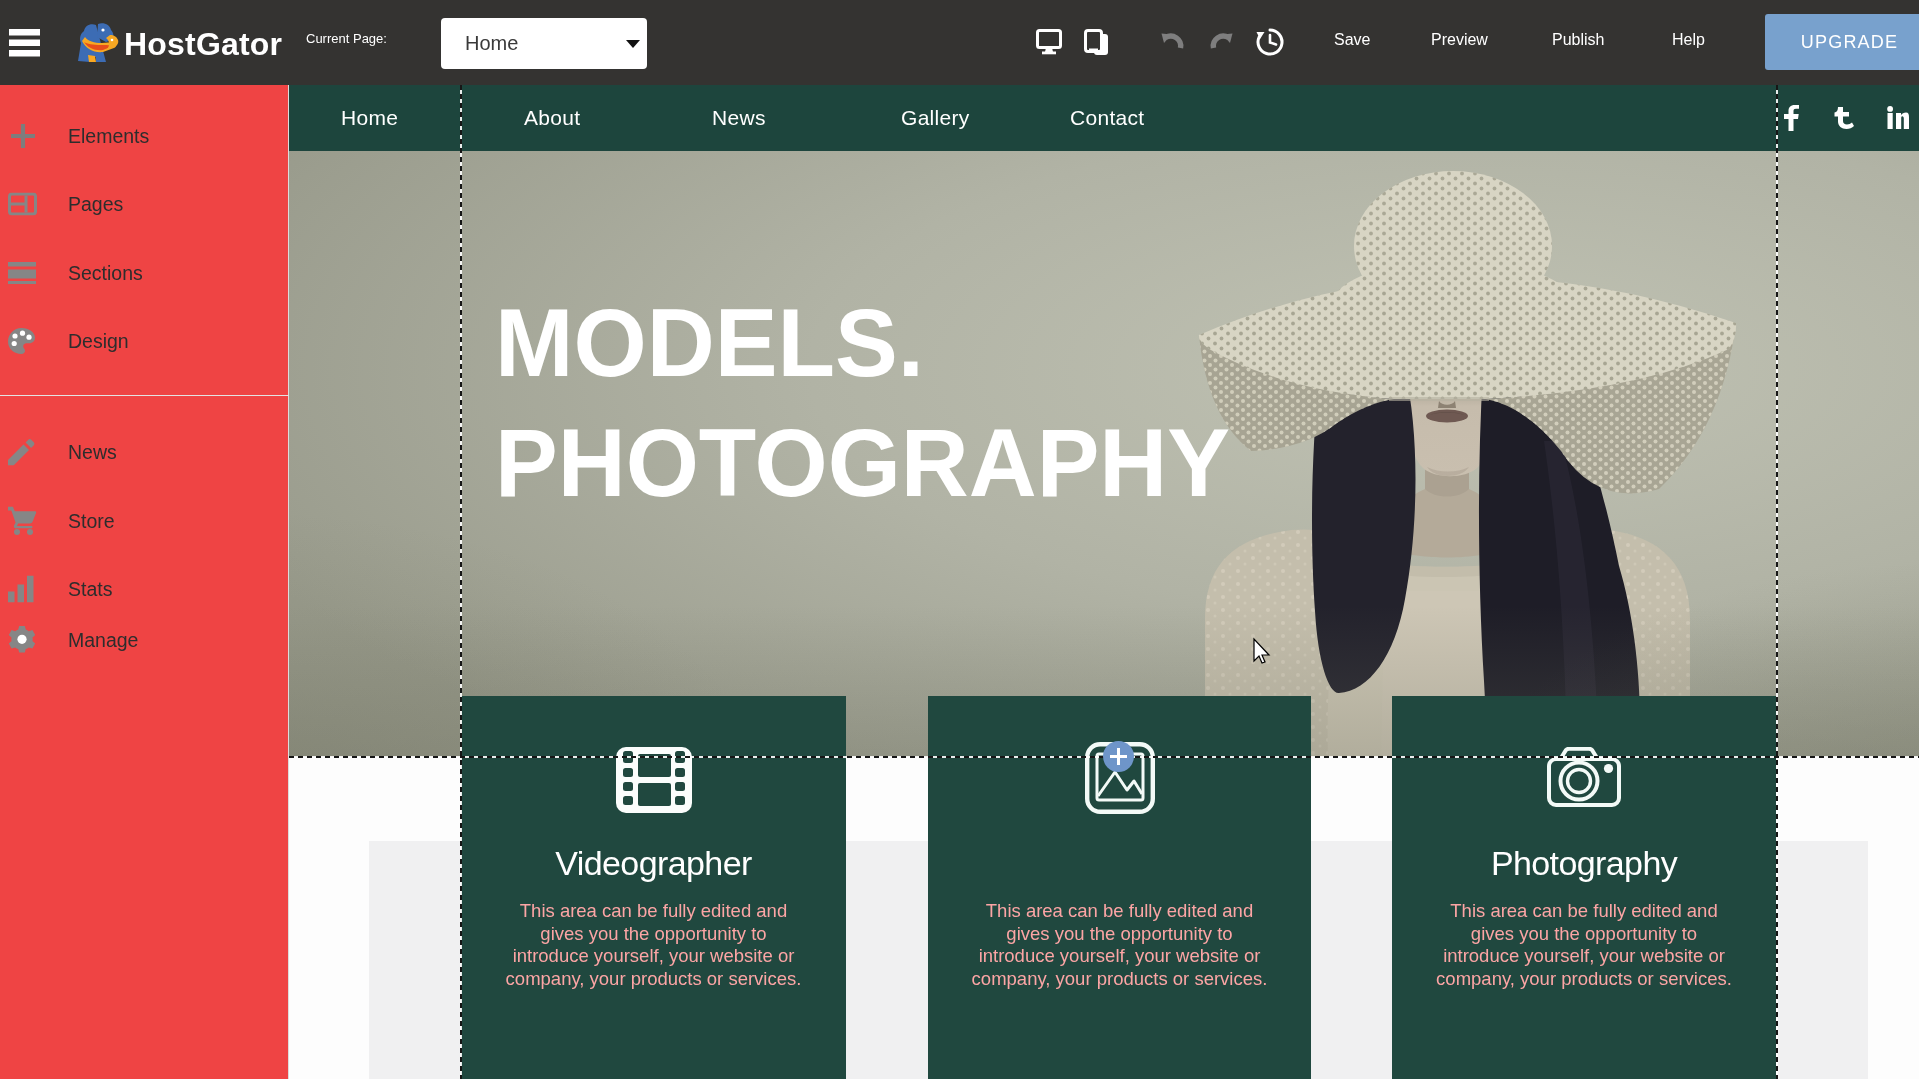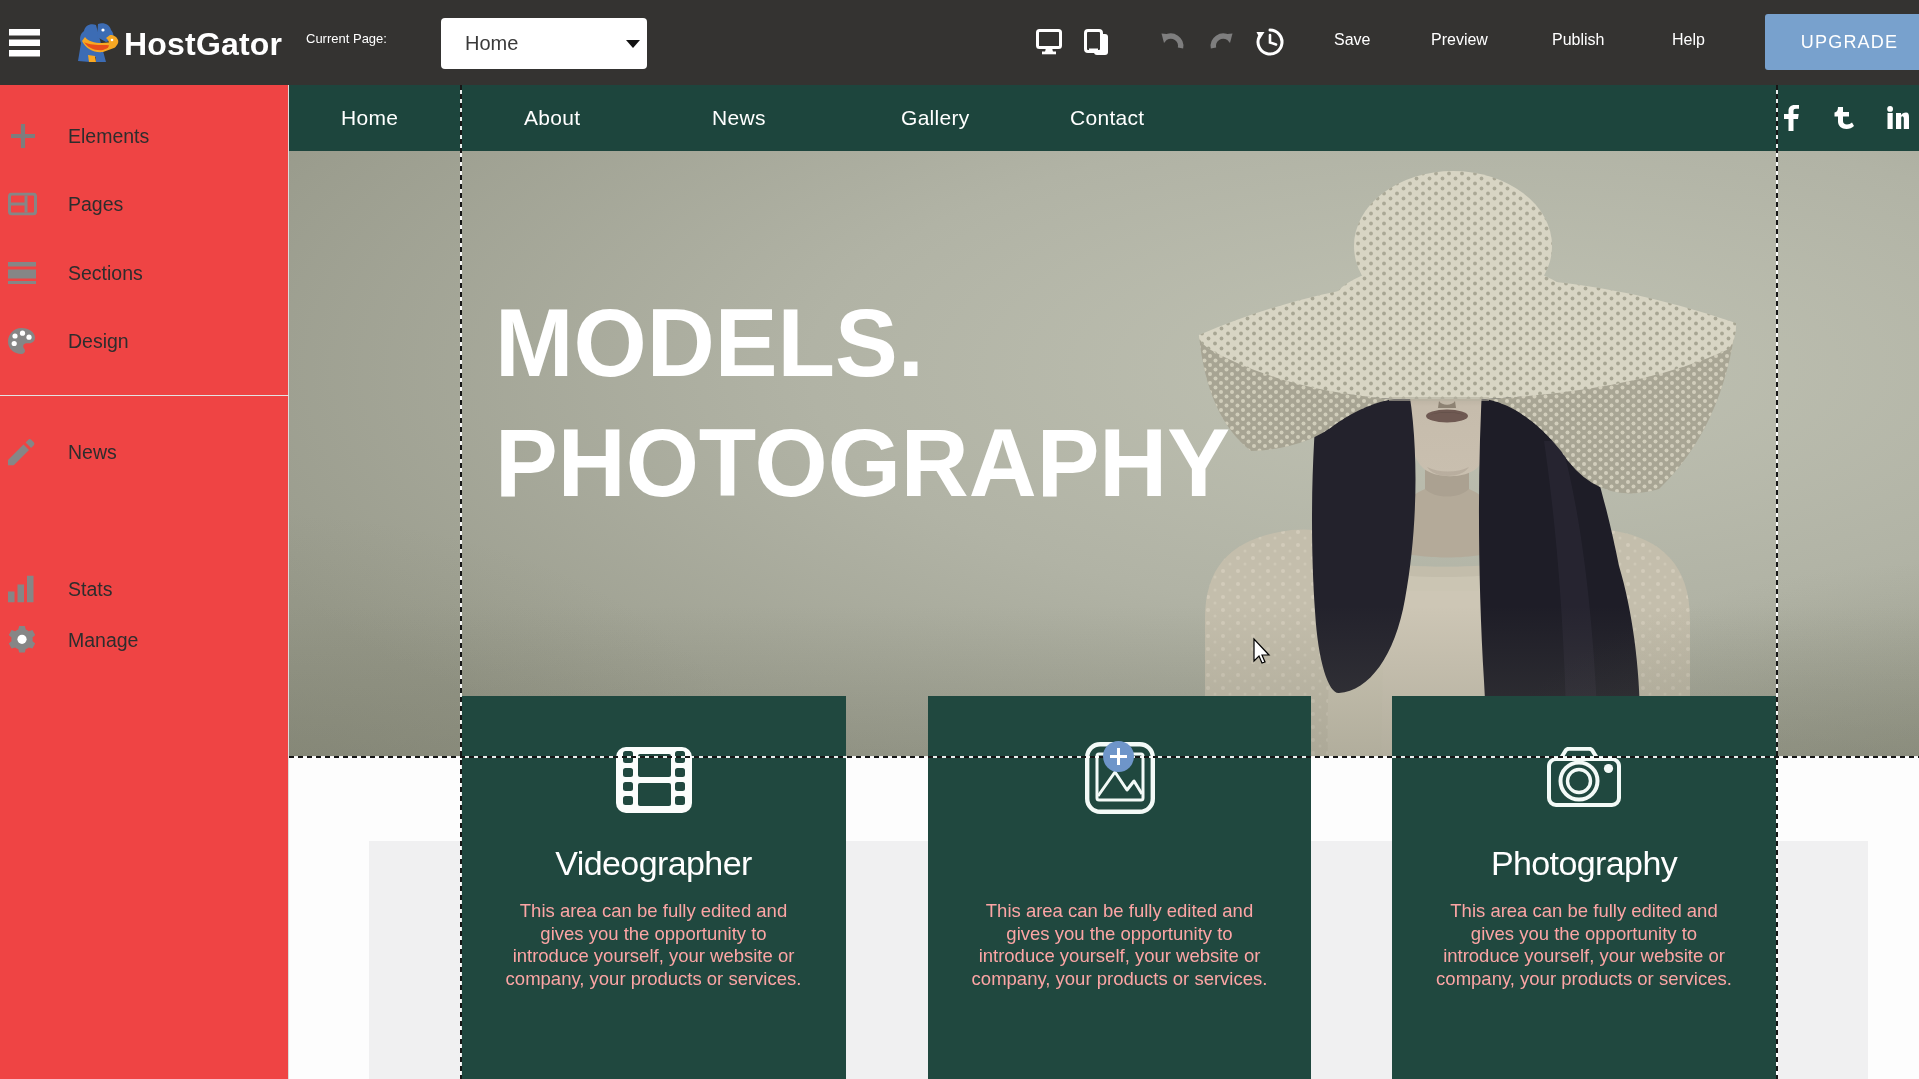--- a/index.html
+++ b/index.html
@@ -132,20 +132,28 @@
     </svg>
     <span class="lbl">Design</span>
   </div>
   <div class="side-item" style="top:347px;">
     <svg width="27" height="27" viewBox="0 0 27 27">
       <path d="M0 21.5 L0 27 L5.5 27 L21 11.5 L15.5 6 Z" fill="#868686"></path>
       <path d="M17.6 3.9 L20.3 1.2 C21.1 0.4 22.4 0.4 23.2 1.2 L25.8 3.8 C26.6 4.6 26.6 5.9 25.8 6.7 L23.1 9.4 Z" fill="#868686"></path>
     </svg>
     <span class="lbl">News</span>
   </div>
+  <div class="side-item" style="top:416px;">
+    <svg width="29" height="29" viewBox="0 0 29 29">
+      <circle cx="9" cy="25.5" r="3" fill="#868686"></circle>
+      <circle cx="22" cy="25.5" r="3" fill="#868686"></circle>
+      <path d="M0 0 L5 0 L7 5 L28 5 C28.8 5 29.3 5.8 29 6.5 L25.4 15.5 C25 16.7 23.9 17.5 22.6 17.5 L10.5 17.5 L9.3 20 L25 20 L25 22.5 L8 22.5 C6.5 22.5 5.6 21 6.2 19.7 L7.8 16.4 L3.4 4 L0 4 Z" fill="#868686" transform="scale(0.97)"></path>
+    </svg>
+    <span class="lbl">Store</span>
+  </div>
   <div class="side-item" style="top:484px;">
     <svg width="26" height="27" viewBox="0 0 26 27">
       <rect x="0" y="16" width="6.5" height="11" fill="#868686"></rect>
       <rect x="9.5" y="9" width="6.5" height="18" fill="#868686"></rect>
       <rect x="19" y="0" width="6.5" height="27" fill="#868686"></rect>
     </svg>
     <span class="lbl">Stats</span>
   </div>
   <div class="side-item" style="top:535px;">
     <svg width="28" height="28" viewBox="0 0 28 28">

